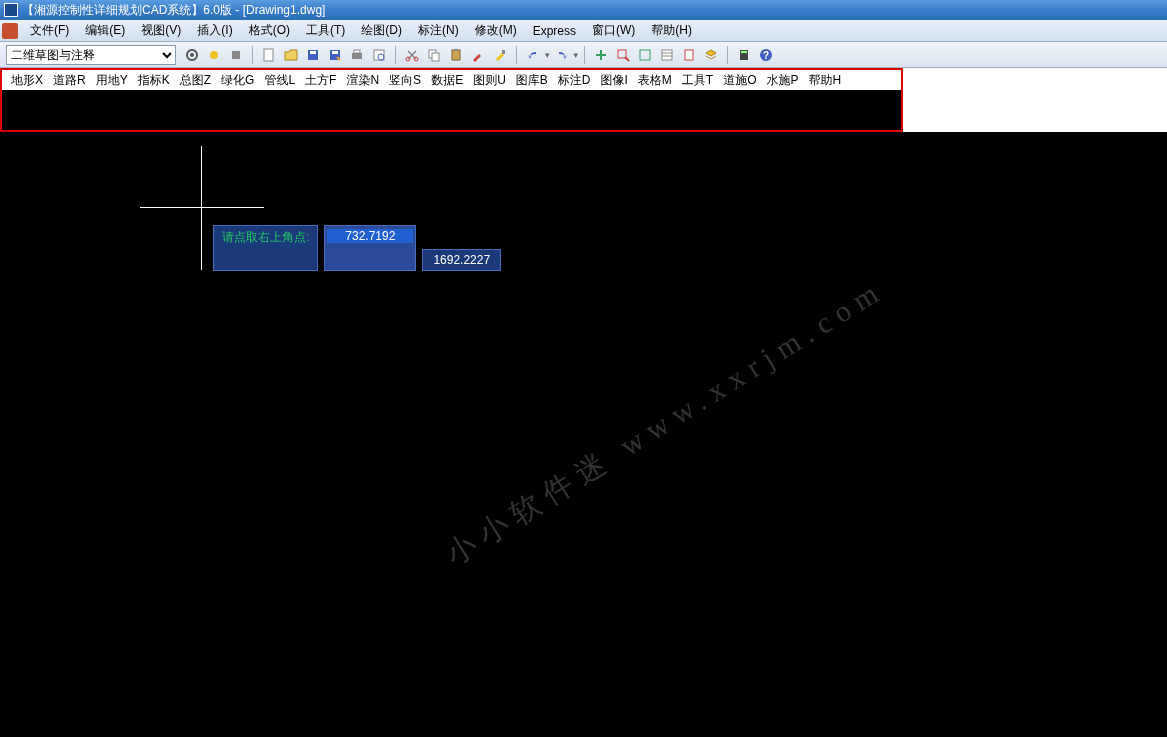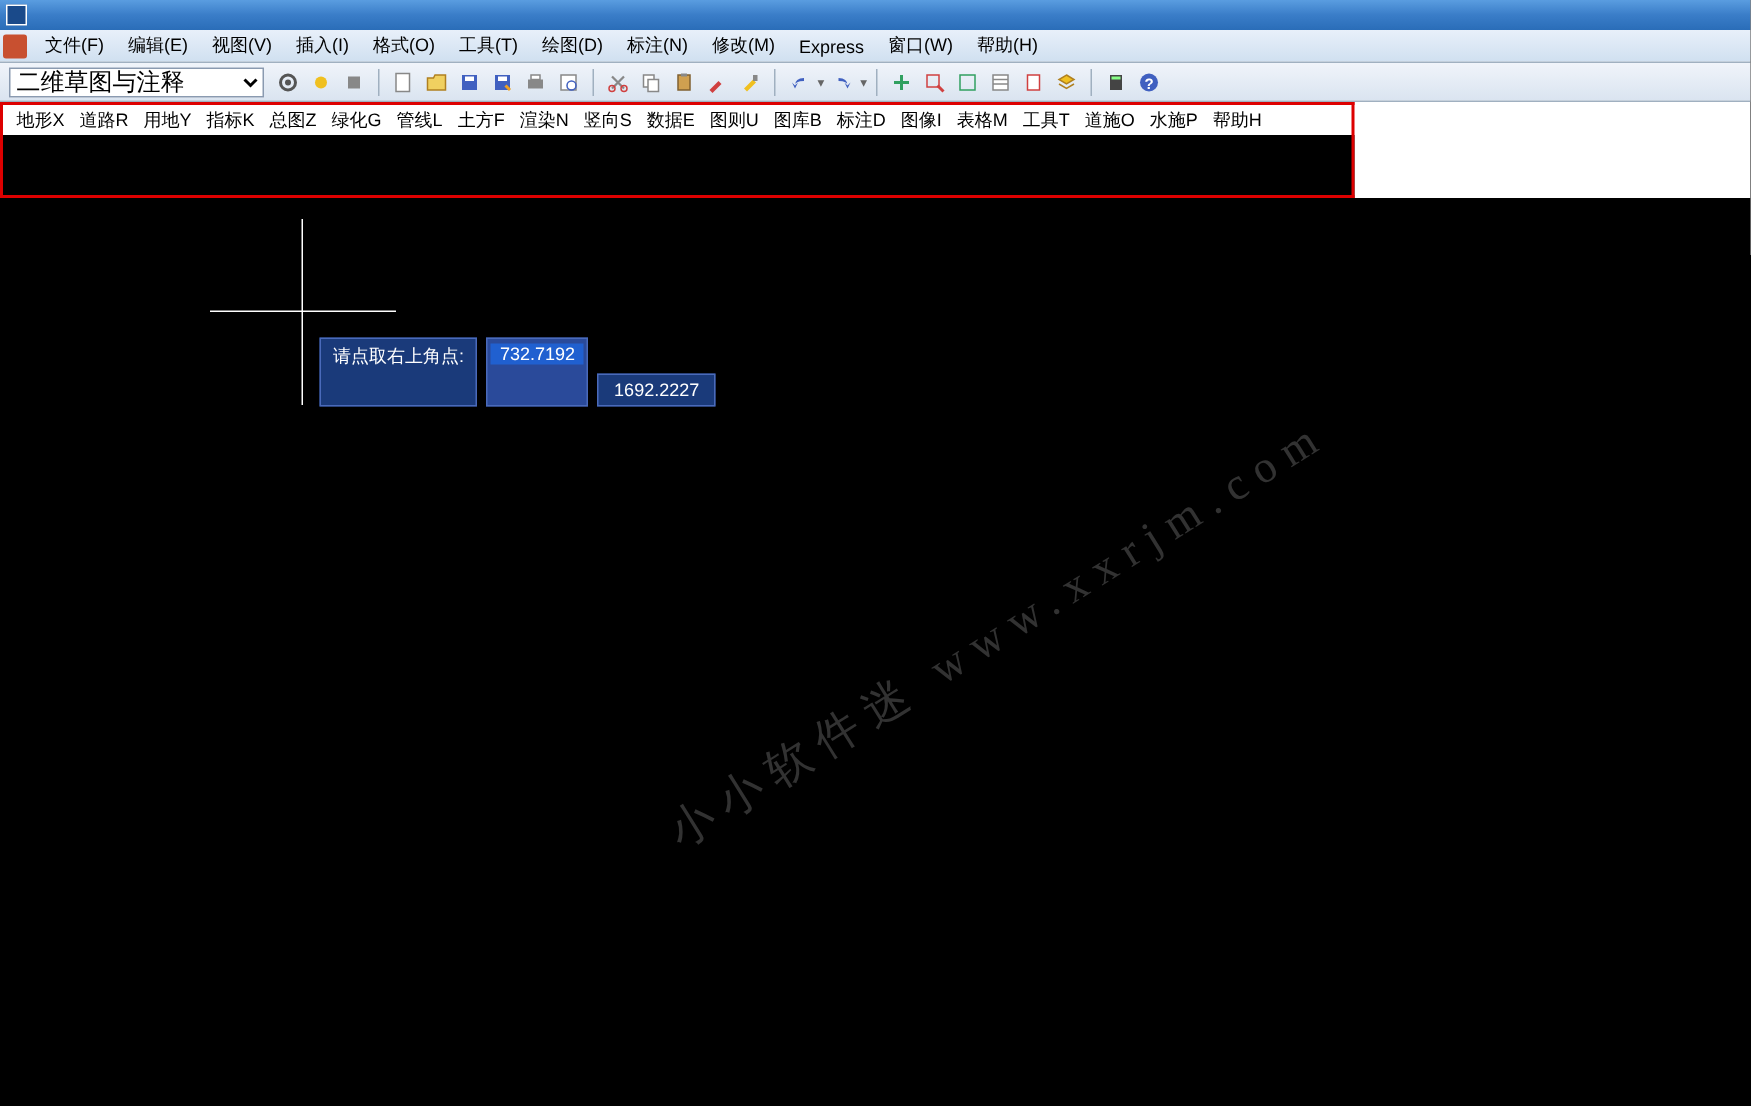--- a/index.html
+++ b/index.html
@@ -53,21 +53,21 @@
       display: flex;
       align-items: center;
       padding: 0 6px;
       gap: 2px;
     }
     .workspace-select {
       width: 170px;
       height: 20px;
       border: 1px solid #8a9ab0;
       background: #fff;
-      font-size: 16px;
+      font-size: 12px;
       margin-right: 4px;
     }
     .tb-btn {
       width: 20px; height: 20px;
       border: 1px solid transparent;
       display: flex; align-items: center; justify-content: center;
       cursor: pointer;
       border-radius: 2px;
     }
     .tb-sep {
@@ -119,34 +119,34 @@
     }
     .tooltip-group {
       position: absolute;
       left: 213px; top: 93px;
       display: flex;
       gap: 6px;
     }
     .tooltip-box {
       background: #1a3a7a;
       border: 1px solid #4a6aba;
-      color: #ffffff;
+      color: #22c55e;
       padding: 3px 8px;
       font-size: 12px;
       white-space: nowrap;
     }
     .tooltip-val1 {
       background: #2a4a9a;
       border: 1px solid #4a6aba;
       padding: 3px 2px;
     }
     .tooltip-val1 span {
       background: #2060d0;
       color: #fff;
-      padding: 0 6px;
+      padding: 0 18px;
     }
     .tooltip-val2 {
       background: #1a3a7a;
       border: 1px solid #4a6aba;
       color: #fff;
       padding: 3px 10px;
       margin-top: 24px;
     }
     .watermark {
       position: absolute;
@@ -160,20 +160,21 @@
       font-family: "SimSun", serif;
     }
     
     svg { display: block; }
   </style>
 </head>
 <body>
 
 <div class="titlebar">
   <div class="app-icon"></div>
+  <span>【湘源控制性详细规划CAD系统】6.0版 - [Drawing1.dwg]</span>
 </div>
 
 <div class="menubar">
   <div class="menu-icon"></div>
   <span class="menu-item">文件(F)</span>
   <span class="menu-item">编辑(E)</span>
   <span class="menu-item">视图(V)</span>
   <span class="menu-item">插入(I)</span>
   <span class="menu-item">格式(O)</span>
   <span class="menu-item">工具(T)</span>

